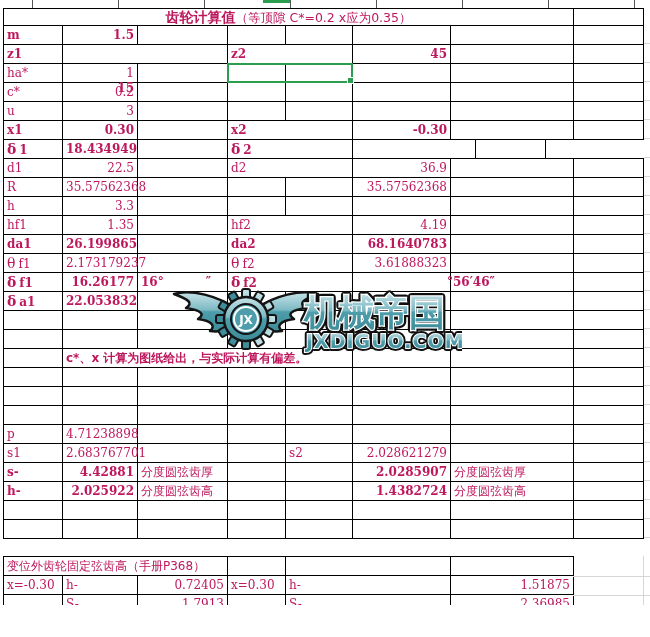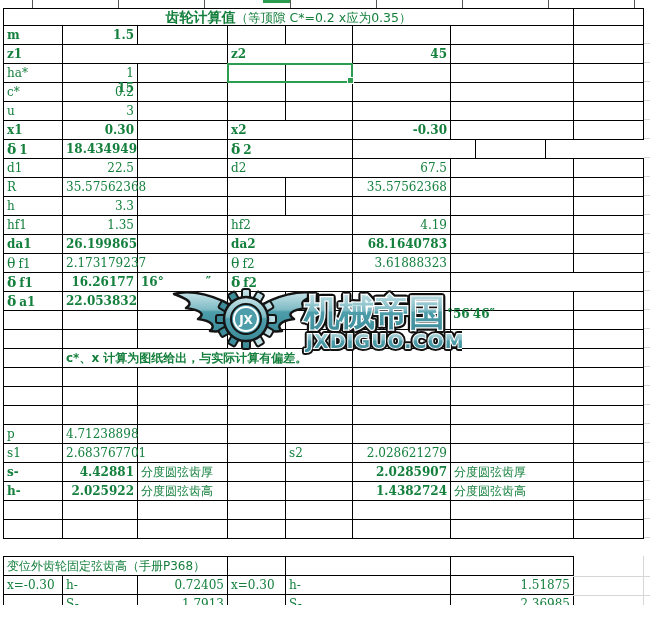--- a/index.html
+++ b/index.html
@@ -1,17 +1,17 @@
 <!DOCTYPE html>
 <html><head>
 <meta charset="utf-8">
 <style>
   html,body{margin:0;padding:0;background:#fff;}
   .sheet{position:relative;width:650px;height:605px;background:#ffffff;overflow:hidden;
-         font-family:"DejaVu Serif","Liberation Serif",serif;font-size:12px;color:#15803d;}
+         font-family:"DejaVu Serif","Liberation Serif",serif;font-size:12px;color:#be185d;}
   
   .tbl{position:absolute;left:3px;top:8px;width:640px;border-top:1px solid #000;border-left:1px solid #000;}
   .row{display:flex;height:19px;border-bottom:1px solid #000;box-sizing:border-box;background:#fff;}
   .trow{height:17px;}
   .c{box-sizing:border-box;flex:none;height:100%;border-right:1px solid #000;
      padding:2px 3px 0 3px;white-space:nowrap;overflow:visible;line-height:14px;}
   .num{text-align:right;}
   .b{font-weight:bold;}
   .cjk{font-family:"DejaVu Sans","Liberation Sans",sans-serif;font-size:12px;}
   .gk{font-size:14px;margin-right:3px;}
@@ -120,21 +120,21 @@
           <div class="c" style="width: 90px;"></div>
           <div class="c b" style="width: 125px;"><span class="gk">δ</span>2</div>
           <div class="c" style="width: 123px;"></div>
           <div class="c" style="width: 70px;"></div>
         </div>
         <div class="row">
           <div class="c" style="width: 59px;">d1</div>
           <div class="c num" style="width: 75px;">22.5</div>
           <div class="c" style="width: 90px;"></div>
           <div class="c" style="width: 125px;">d2</div>
-          <div class="c num" style="width: 98px;">67.5</div>
+          <div class="c num" style="width: 98px;">36.9</div>
           <div class="c" style="width: 123px;"></div>
           <div class="c" style="width: 70px;"></div>
         </div>
         <div class="row">
           <div class="c" style="width: 59px;">R</div>
           <div class="c num" style="width: 75px;">35.57562368</div>
           <div class="c" style="width: 90px;"></div>
           <div class="c" style="width: 58px;"></div>
           <div class="c" style="width: 67px;"></div>
           <div class="c num" style="width: 98px;">35.57562368</div>
@@ -181,21 +181,21 @@
         <div class="row">
           <div class="c b" style="width: 59px;"><span class="gk">δ</span>f1</div>
           <div class="c num b" style="width: 75px;">16.26177</div>
           <div class="c b" style="width: 90px; display: flex; padding: 2px 0px 0px 3px;">
             <span>16°</span>
             <span style="width: 42px; flex: 0 0 auto;"></span>
             <span>″</span>
           </div>
           <div class="c b" style="width: 125px;"><span class="gk">δ</span>f2</div>
           <div class="c num b" style="width: 98px;"></div>
-          <div class="c b" style="width: 123px; padding-left: 0px; text-indent: -4px; margin-top: 32px;">°56′46″</div>
+          <div class="c b" style="width: 123px; padding-left: 0px; text-indent: -4px;">°56′46″</div>
           <div class="c" style="width: 70px;"></div>
         </div>
         <div class="row">
           <div class="c b" style="width: 59px;"><span class="gk">δ</span>a1</div>
           <div class="c num b" style="width: 75px;">22.053832</div>
           <div class="c" style="width: 90px;"></div>
           <div class="c" style="width: 58px;"></div>
           <div class="c" style="width: 67px;"></div>
           <div class="c num b" style="width: 98px;"></div>
           <div class="c" style="width: 123px;"></div>

